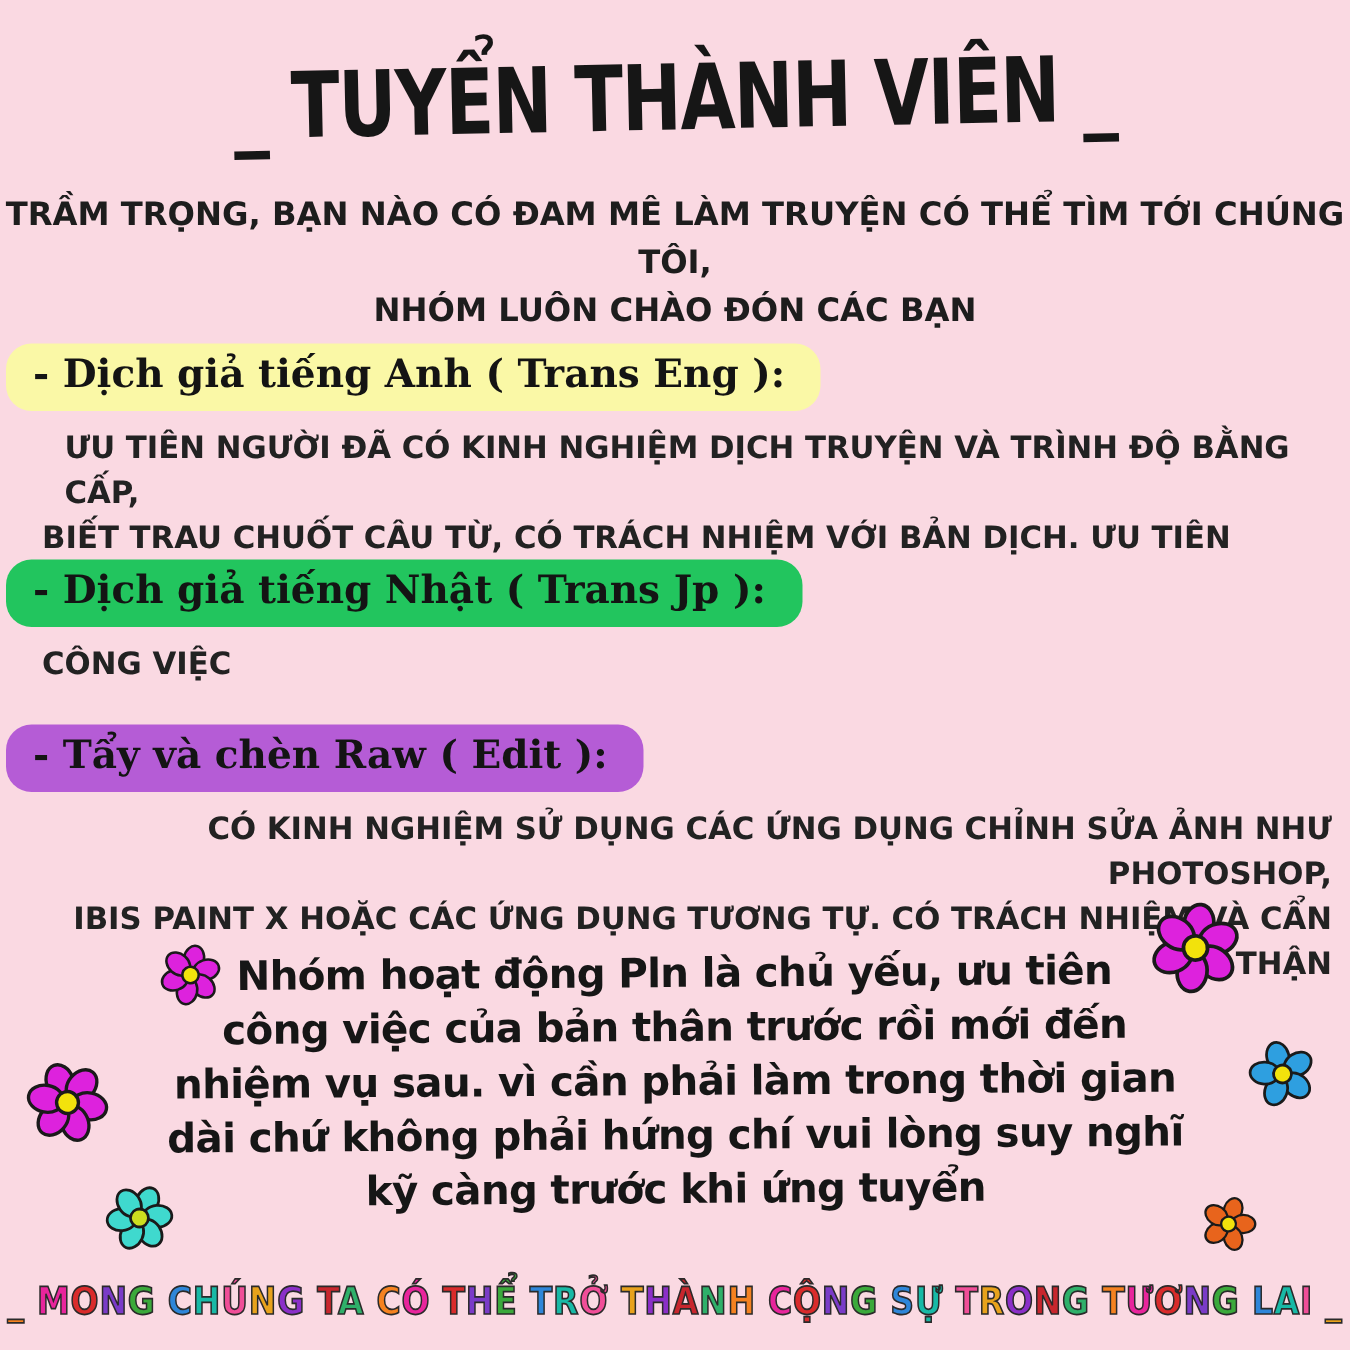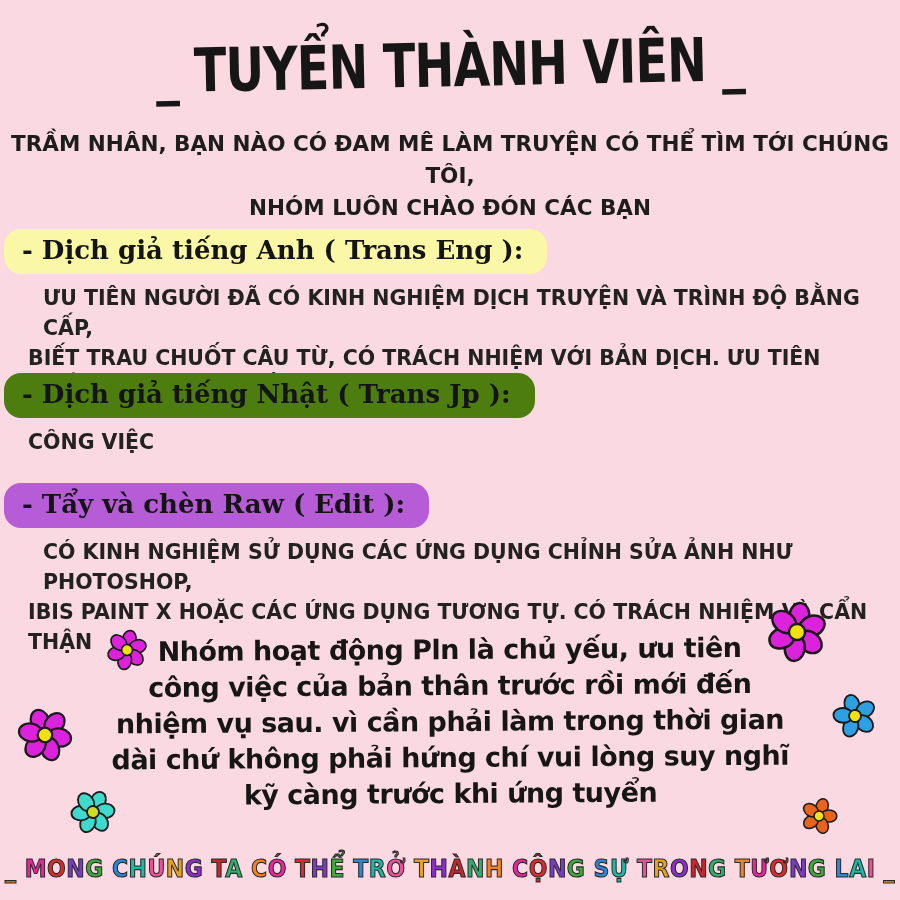--- a/index.html
+++ b/index.html
@@ -43,21 +43,21 @@
   .pill-jp   { top: 373px; }
   .pill-edit { top: 483px; }
   .body-text {
     position: absolute; left: 28px; width: 860px;
     font-size: 20.5px; line-height: 30px;
     font-weight: 600;
     color: #222222;
   }
   .body-eng  { top: 283px; }
   .body-jp   { top: 427px; }
-  .body-edit { top: 537px; }
+  .body-edit { top: 537px; text-align: right; }
   .body-text .indent { padding-left: 15px; }
   .note {
     position: absolute; top: 632px; left: 0; width: 100%;
     text-align: center;
     font-size: 27px; line-height: 36px;
     font-weight: 700;
     letter-spacing: -0.5px;
     color: #161616;
     transform: rotate(-0.4deg);
   }
@@ -73,32 +73,32 @@
   .flower { position: absolute; }
 </style>
 </head>
 <body>
 
 <div class="poster" style="background: rgb(250, 217, 226);">
 
   <div class="title">_ TUYỂN THÀNH VIÊN _</div>
 
   <div class="intro">
-    <div>TRẦM NHÂN, BẠN NÀO CÓ ĐAM MÊ LÀM TRUYỆN CÓ THỂ TÌM TỚI CHÚNG TÔI,</div>
+    <div>TRẦM TRỌNG, BẠN NÀO CÓ ĐAM MÊ LÀM TRUYỆN CÓ THỂ TÌM TỚI CHÚNG TÔI,</div>
     <div>NHÓM LUÔN CHÀO ĐÓN CÁC BẠN</div>
   </div>
 
   <div class="pill pill-eng" style="background: rgb(250, 248, 166);">- Dịch giả tiếng Anh ( Trans Eng ):</div>
   <div class="body-text body-eng">
     <div class="indent">ƯU TIÊN NGƯỜI ĐÃ CÓ KINH NGHIỆM DỊCH TRUYỆN VÀ TRÌNH ĐỘ BẰNG CẤP,</div>
     <div>BIẾT TRAU CHUỐT CÂU TỪ, CÓ TRÁCH NHIỆM VỚI BẢN DỊCH. ƯU TIÊN</div>
     <div>CHẤT LƯỢNG HƠN TỐC ĐỘ</div>
   </div>
 
-  <div class="pill pill-jp" style="background: #4d7c0f;">- Dịch giả tiếng Nhật ( Trans Jp ):</div>
+  <div class="pill pill-jp" style="background: #22c55e;">- Dịch giả tiếng Nhật ( Trans Jp ):</div>
   <div class="body-text body-jp">
     <div>CÔNG VIỆC</div>
   </div>
 
   <div class="pill pill-edit" style="background: rgb(181, 92, 214);">- Tẩy và chèn Raw ( Edit ):</div>
   <div class="body-text body-edit">
     <div class="indent">CÓ KINH NGHIỆM SỬ DỤNG CÁC ỨNG DỤNG CHỈNH SỬA ẢNH NHƯ PHOTOSHOP,</div>
     <div>IBIS PAINT X HOẶC CÁC ỨNG DỤNG TƯƠNG TỰ. CÓ TRÁCH NHIỆM VÀ CẨN THẬN</div>
   </div>
 

